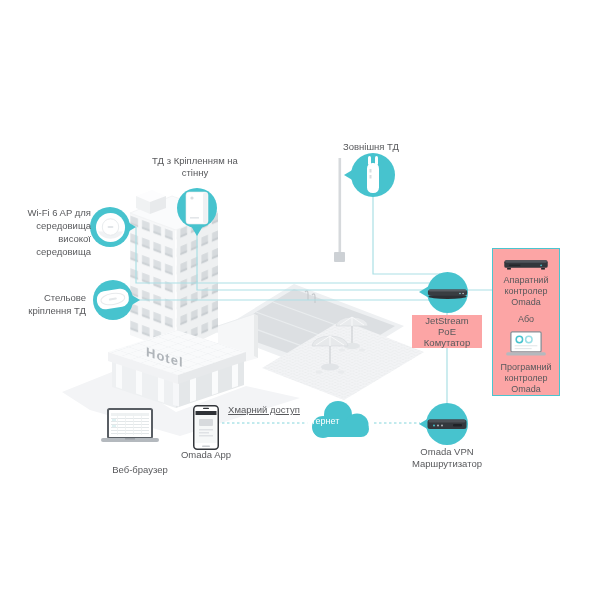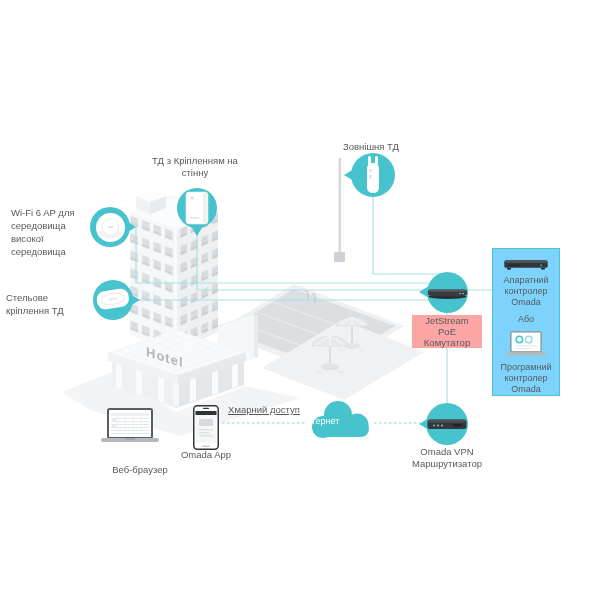--- a/index.html
+++ b/index.html
@@ -1,29 +1,29 @@
 <!DOCTYPE html>
 <html><head>
 <meta charset="utf-8">
 <style>
   html,body{margin:0;padding:0;background:#fff;}
   #canvas{position:relative;width:600px;height:600px;background:#fff;overflow:hidden;
           font-family:"Liberation Sans",sans-serif;color:#58595c;}
   #scene{position:absolute;left:0;top:0;z-index:0;}
   .lbl{position:absolute;font-size:9.5px;line-height:11.5px;color:#58595c;z-index:3;}
   .center{text-align:center;}
-  .right{}
+  .right{text-align:right;}
   .bubble{position:absolute;border-radius:50%;background:#47c3ce;display:flex;
           align-items:center;justify-content:center;z-index:2;}
   .tail{position:absolute;width:0;height:0;z-index:2;}
   .tail-right{border-top:6px solid transparent;border-bottom:6px solid transparent;border-left:10px solid #47c3ce;}
   .tail-left{border-top:6px solid transparent;border-bottom:6px solid transparent;border-right:10px solid #47c3ce;}
   .tail-down{border-left:6px solid transparent;border-right:6px solid transparent;border-top:10px solid #47c3ce;}
   .ctrl-box{position:absolute;left:492px;top:248px;width:66px;height:146px;border:1px solid #4bc5cf;
-            background:#7dd3fc;display:flex;flex-direction:column;align-items:center;z-index:2;
+            background:#fca5a5;display:flex;flex-direction:column;align-items:center;z-index:2;
             font-size:9px;line-height:11px;text-align:center;color:#58595c;}
   .ctrl-box .gap{height:5px;}
   #hotel-sign{position:absolute;left:146px;top:344px;z-index:1;font-size:13px;font-weight:bold;
               color:#b0b5ba;letter-spacing:1px;transform:skewY(17deg);transform-origin:left top;}
   #switch-label{background:#fca5a5;}
   #internet-label{position:absolute;left:304px;top:416px;width:74px;text-align:left;
                   color:#fff;font-size:9px;z-index:2;}
   .devbox{position:absolute;z-index:1;}
 </style>
 </head>

